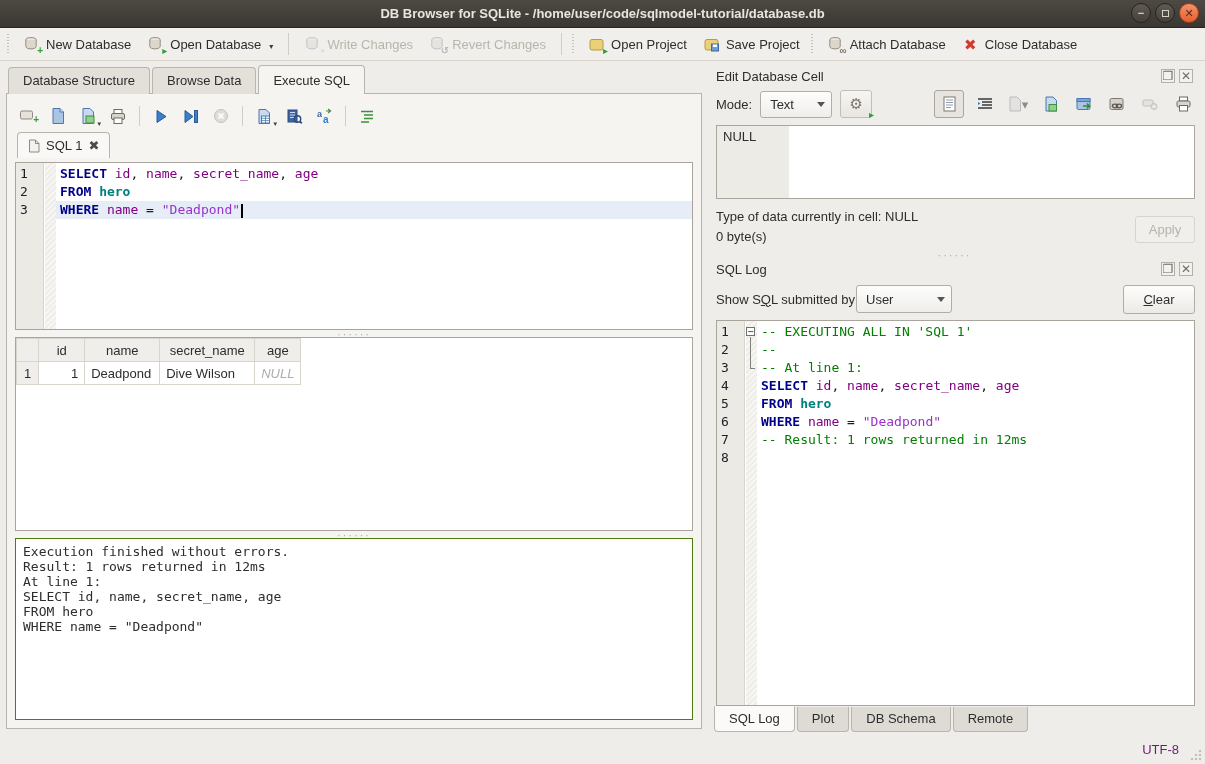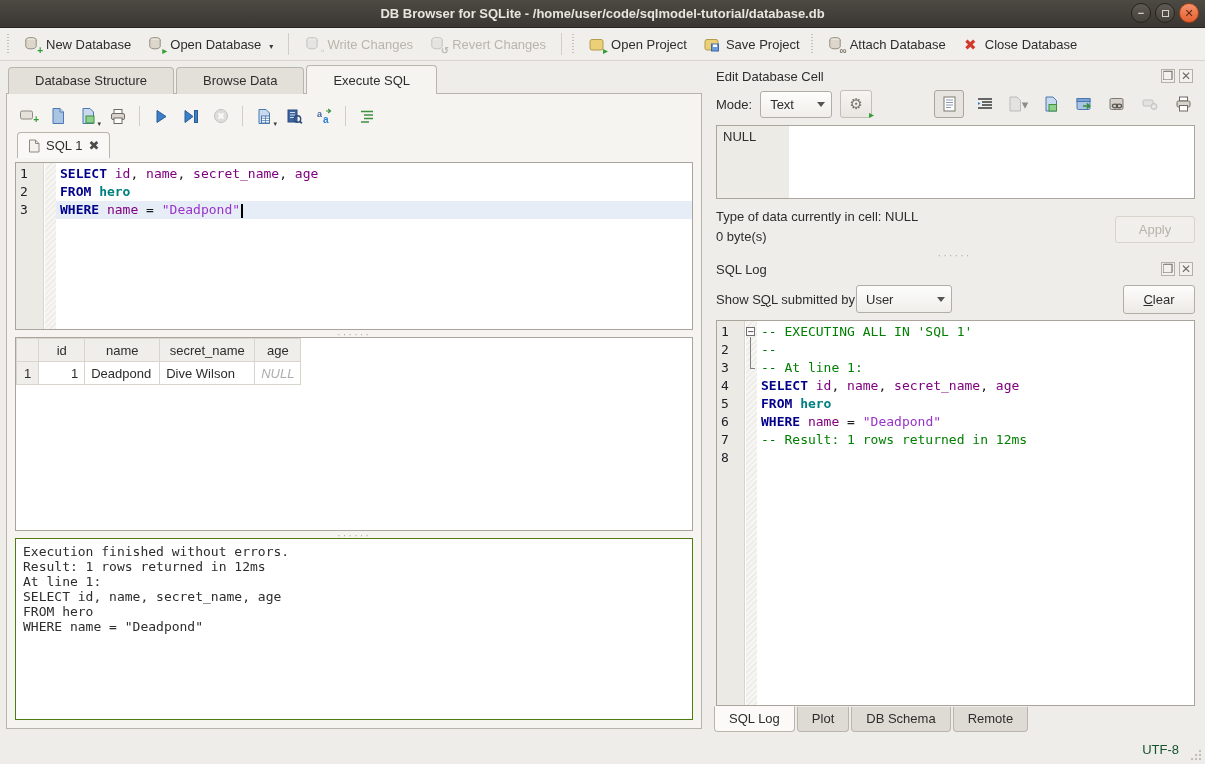--- a/index.html
+++ b/index.html
@@ -49,21 +49,21 @@
   .red-x { font-size:15px; font-weight:bold; color:#d23a2e; line-height:15px; }
 
   
   .main { flex:1; display:flex; min-height:0; }
   .left-panel { width:702px; flex:0 0 702px; display:flex; flex-direction:column; padding:2px 0 6px 6px; min-height:0;}
   .v-splitter { width:6px; flex:0 0 6px; }
   .right-panel { flex:1; display:flex; flex-direction:column; padding:4px 8px 0 4px; min-height:0; }
 
   
   .main-tabbar { height:31px; flex:0 0 31px; display:flex; align-items:flex-end; padding-left:2px; }
-  .main-tab { padding:5px 26px 6px; background:#e3e0da; border:1px solid #b9b5ad; border-bottom:none; border-radius:4px 4px 0 0; margin-right:2px; position:relative; }
+  .main-tab { padding:5px 14px 6px; background:#e3e0da; border:1px solid #b9b5ad; border-bottom:none; border-radius:4px 4px 0 0; margin-right:2px; position:relative; }
   .main-tab.active { background:#f6f4f0; padding-top:7px; z-index:3; }
   .left-frame { flex:1; border:1px solid #b8b4ac; background:#f6f4f0; margin-top:-1px; display:flex; flex-direction:column; padding:6px 8px 8px; min-height:0; }
 
   
   .sql-toolbar { height:32px; flex:0 0 32px; display:flex; align-items:center; gap:4px; }
   .icon-btn { width:26px; height:26px; display:flex; align-items:center; justify-content:center; border-radius:3px; position:relative;}
   .icon-btn.disabled { opacity:.55; filter:grayscale(1); }
   .icon-btn .dd { position:absolute; right:0px; bottom:1px; font-size:7px; color:#3a3a3a; }
   .sqltb-sep { width:1px; height:20px; background:#d2cec6; margin:0 4px; }
 
@@ -126,37 +126,37 @@
   .gear-btn .g { font-size:15px; color:#7a766e; }
   .cell-icons { display:flex; align-items:center; gap:9px; margin-left:auto; padding-right:2px; }
   .cell-icon { width:24px; height:24px; display:flex; align-items:center; justify-content:center; position:relative; }
   .cell-icon.pressed { border:1px solid #aaa69e; background:#e7e4df; border-radius:3px; width:30px; height:28px; }
   .cell-icon.disabled { opacity:.5; filter:grayscale(1); }
 
   .cell-editor { height:74px; flex:0 0 74px; border:1px solid #aaa69e; background:#fff; display:flex; margin:4px 2px 0 4px; }
   .cell-editor .nullcol { width:72px; flex:0 0 72px; background:#ecebe6; padding:3px 0 0 6px; }
   .cell-info-row { flex:0 0 52px; display:flex; padding:8px 2px 0 4px; }
   .cell-info-row .texts { flex:1; line-height:20px; }
-  .apply-btn { width:80px; height:27px; align-self:center; background:#f1efeb; border:1px solid #d8d4cc; border-radius:3px; color:#b7b3ab; display:flex; align-items:center; justify-content:center; }
+  .apply-btn { width:60px; height:27px; align-self:center; background:#f1efeb; border:1px solid #d8d4cc; border-radius:3px; color:#b7b3ab; display:flex; align-items:center; justify-content:center; }
 
   .sqllog-filter { height:38px; flex:0 0 38px; display:flex; align-items:center; gap:1px; padding-left:4px; }
   .user-combo { width:96px; height:28px; }
   .clear-btn { margin-left:auto; width:72px; height:29px; background:linear-gradient(#fdfdfc,#eceae5); border:1px solid #b2aea6; border-radius:3px; display:flex; align-items:center; justify-content:center; margin-right:2px; }
   .clear-btn span { display:block; }
   .clear-btn span::first-letter { text-decoration:underline; }
   .ukey { text-decoration:underline; }
 
   .log-box { flex:1; margin:2px 2px 0 4px; }
 
   .bottom-tabbar { height:29px; flex:0 0 29px; display:flex; align-items:flex-start; padding-top:1px; padding-left:2px; gap:2px; }
   .bottom-tab { padding:4px 14px 5px; background:#dedbd4; border:1px solid #b9b5ad; border-top:none; border-radius:0 0 4px 4px; }
   .bottom-tab.active { background:#fbfaf8; border-top:1px solid #fbfaf8; margin-top:-1px; z-index:2; }
 
   
-  .statusbar { height:29px; flex:0 0 29px; display:flex; align-items:center; justify-content:flex-end; padding-right:26px; color:#14532d; position:relative; }
+  .statusbar { height:29px; flex:0 0 29px; display:flex; align-items:center; justify-content:flex-end; padding-right:26px; color:#701a75; position:relative; }
   .grip-corner { position:absolute; right:2px; bottom:2px; width:14px; height:14px;
     background:
       radial-gradient(circle at 11px 3px,#c2beb6 1.2px,transparent 1.6px),
       radial-gradient(circle at 11px 7px,#c2beb6 1.2px,transparent 1.6px),
       radial-gradient(circle at 7px 7px,#c2beb6 1.2px,transparent 1.6px),
       radial-gradient(circle at 11px 11px,#c2beb6 1.2px,transparent 1.6px),
       radial-gradient(circle at 7px 11px,#c2beb6 1.2px,transparent 1.6px),
       radial-gradient(circle at 3px 11px,#c2beb6 1.2px,transparent 1.6px);
   }
   svg { display:block; }

